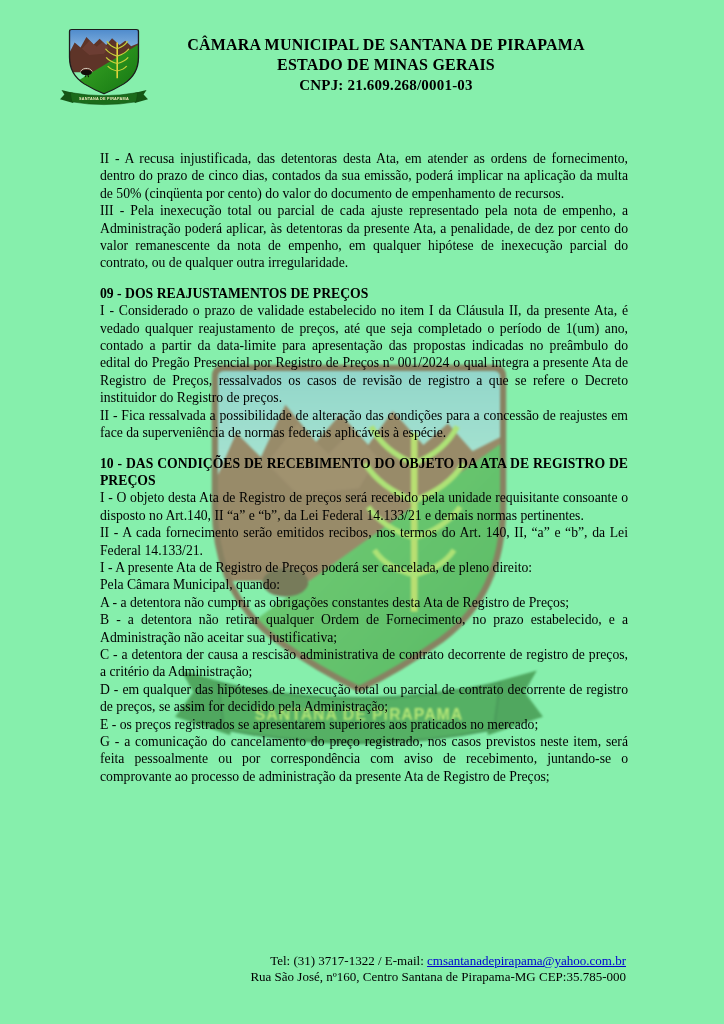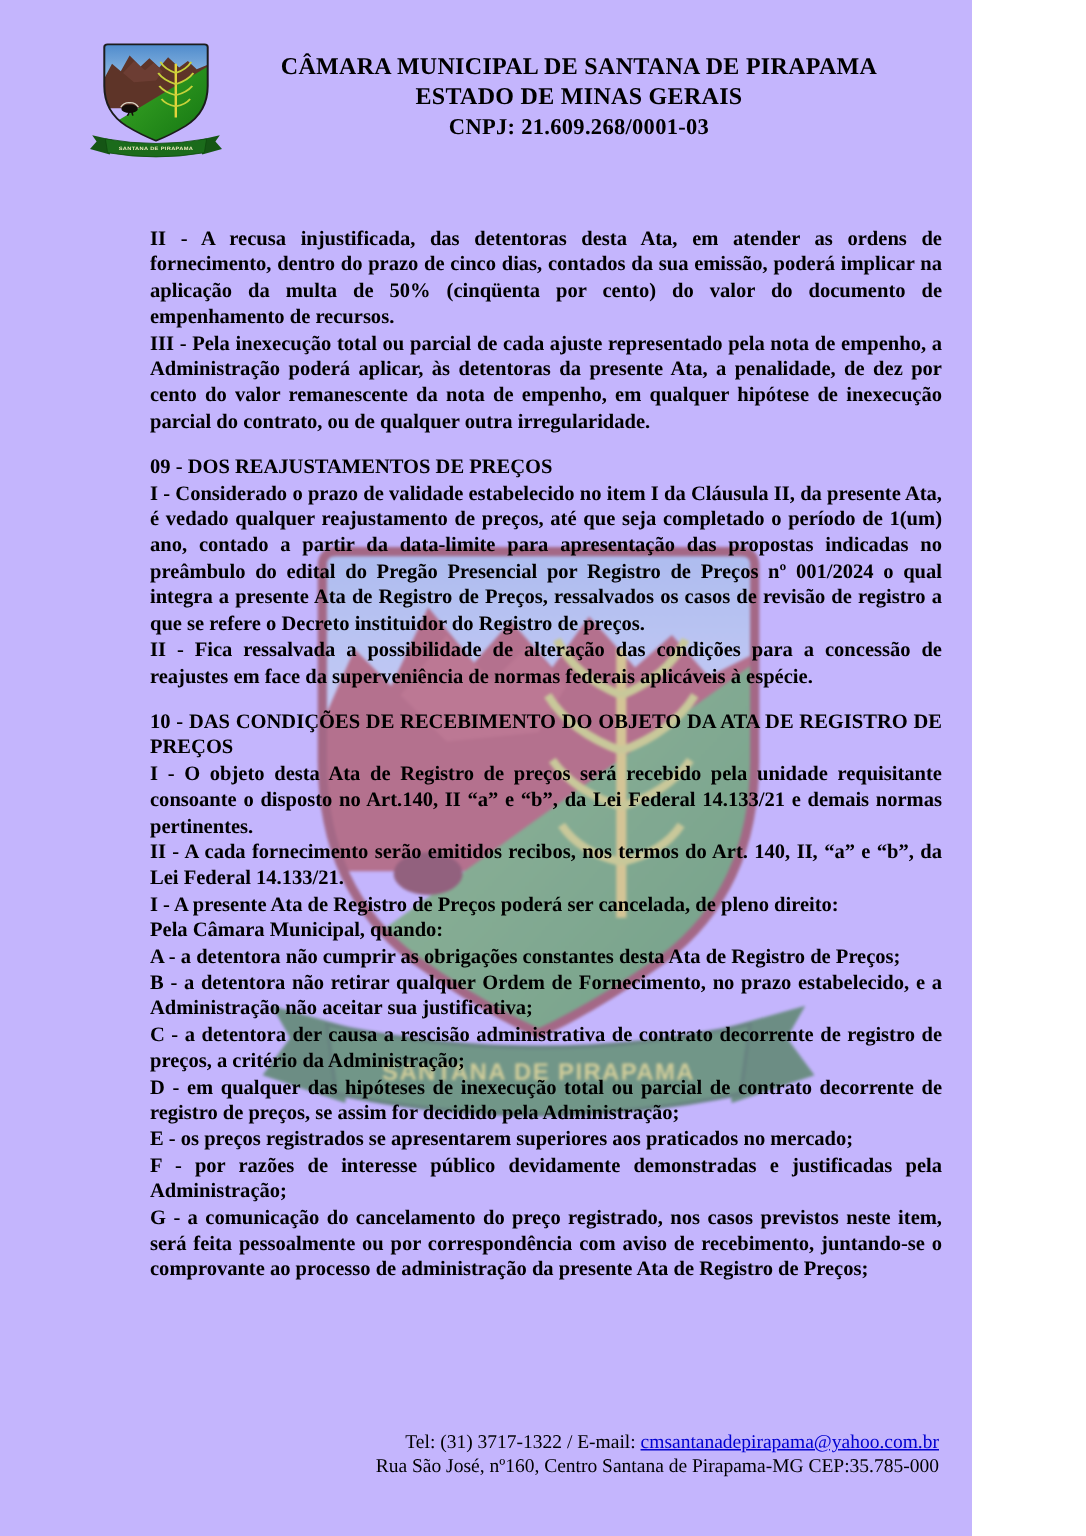--- a/index.html
+++ b/index.html
@@ -1,32 +1,32 @@
 <!DOCTYPE html>
 <html><head>
 <meta charset="utf-8">
 <style>
   html,body{margin:0;padding:0;background:#fff;}
-  .page{position:relative;width:648px;height:1024px;background:#c4b5fd;overflow:hidden;
+  .page{position:relative;width:724px;height:1024px;background:#86efac;overflow:hidden;
         font-family:"Liberation Serif","DejaVu Serif",serif;color:#000;}
 
   
   .header-crest{position:absolute;left:60px;top:24px;width:88px;height:84px;z-index:3;}
   .header-titles{position:absolute;left:150px;top:35px;width:472px;text-align:center;
                  font-weight:bold;font-size:16px;line-height:20px;letter-spacing:.2px;z-index:3;}
   .cnpj{font-size:15px;letter-spacing:.2px;}
 
   
   .watermark{position:absolute;left:175px;top:340px;width:368px;height:420px;
              opacity:.55;filter:blur(1px);z-index:1;pointer-events:none;}
 
   
   .body-text{position:absolute;left:100px;top:150px;width:528px;z-index:2;
              font-size:13.7px;line-height:17.4px;}
-  .block{margin:0;text-align:justify;font-weight:bold;}
+  .block{margin:0;text-align:justify;}
   .block.heading{font-weight:bold;}
   .block.gap{margin-top:13px;}
 
   
   .footer{position:absolute;left:98px;top:953px;width:528px;text-align:right;z-index:2;
           font-size:13px;line-height:16px;}
   .email-link{color:#0000d0;text-decoration:underline;}
 
   .crest-banner-text{font-family:"Liberation Sans","DejaVu Sans",sans-serif;font-weight:bold;}
 </style>
@@ -125,21 +125,20 @@
       <p class="block heading gap">10 - DAS CONDIÇÕES DE RECEBIMENTO DO OBJETO DA ATA DE REGISTRO DE PREÇOS</p>
       <p class="block">I - O objeto desta Ata de Registro de preços será recebido pela unidade requisitante consoante o disposto no Art.140, II “a” e “b”, da Lei Federal 14.133/21 e demais normas pertinentes.</p>
       <p class="block">II - A cada fornecimento serão emitidos recibos, nos termos do Art. 140, II, “a” e “b”, da Lei Federal 14.133/21.</p>
       <p class="block">I - A presente Ata de Registro de Preços poderá ser cancelada, de pleno direito:</p>
       <p class="block">Pela Câmara Municipal, quando:</p>
       <p class="block">A - a detentora não cumprir as obrigações constantes desta Ata de Registro de Preços;</p>
       <p class="block">B - a detentora não retirar qualquer Ordem de Fornecimento, no prazo estabelecido, e a Administração não aceitar sua justificativa;</p>
       <p class="block">C - a detentora der causa a rescisão administrativa de contrato decorrente de registro de preços, a critério da Administração;</p>
       <p class="block">D - em qualquer das hipóteses de inexecução total ou parcial de contrato decorrente de registro de preços, se assim for decidido pela Administração;</p>
       <p class="block">E - os preços registrados se apresentarem superiores aos praticados no mercado;</p>
-      <p class="block">F - por razões de interesse público devidamente demonstradas e justificadas pela Administração;</p>
       <p class="block">G - a comunicação do cancelamento do preço registrado, nos casos previstos neste item, será feita pessoalmente ou por correspondência com aviso de recebimento, juntando-se o comprovante ao processo de administração da presente Ata de Registro de Preços;</p>
     </div>
 
   <div class="footer">
     <div class="footer-line"><span>Tel: (31) 3717-1322 / E-mail: </span><a class="email-link" href="#">cmsantanadepirapama@yahoo.com.br</a></div>
     <div class="footer-line">Rua São José, nº160, Centro Santana de Pirapama-MG CEP:35.785-000</div>
   </div>
 
 </div>
 

